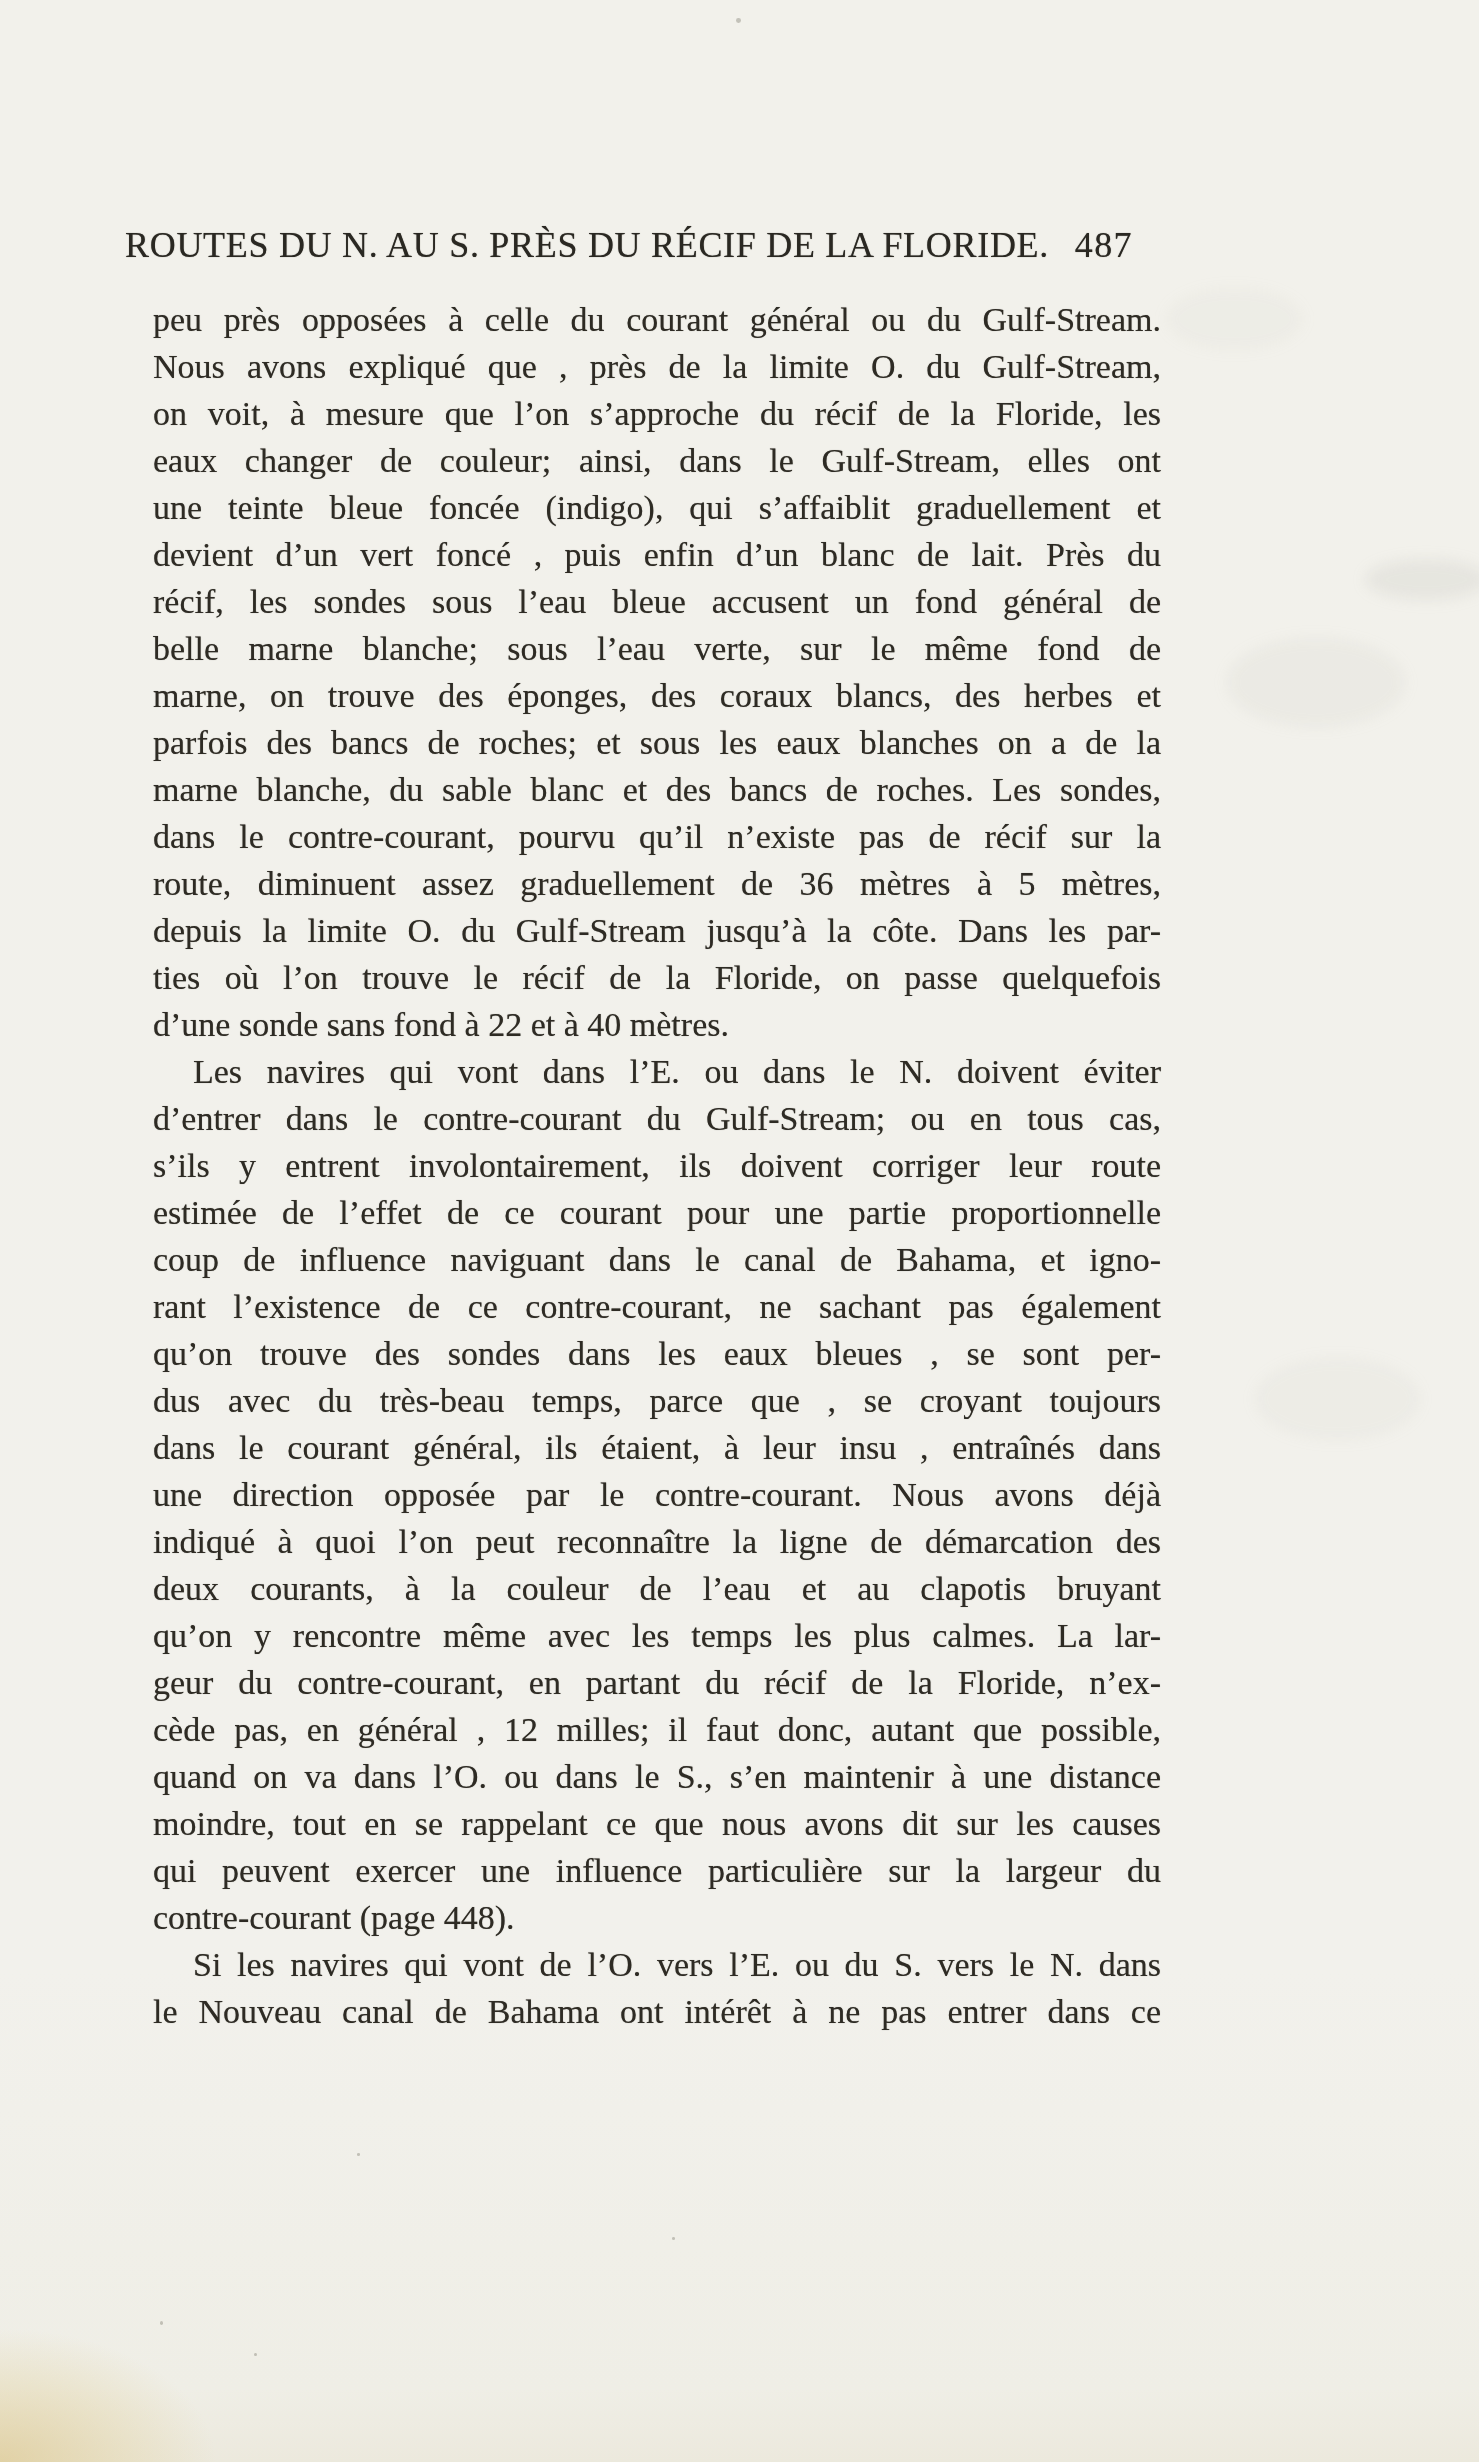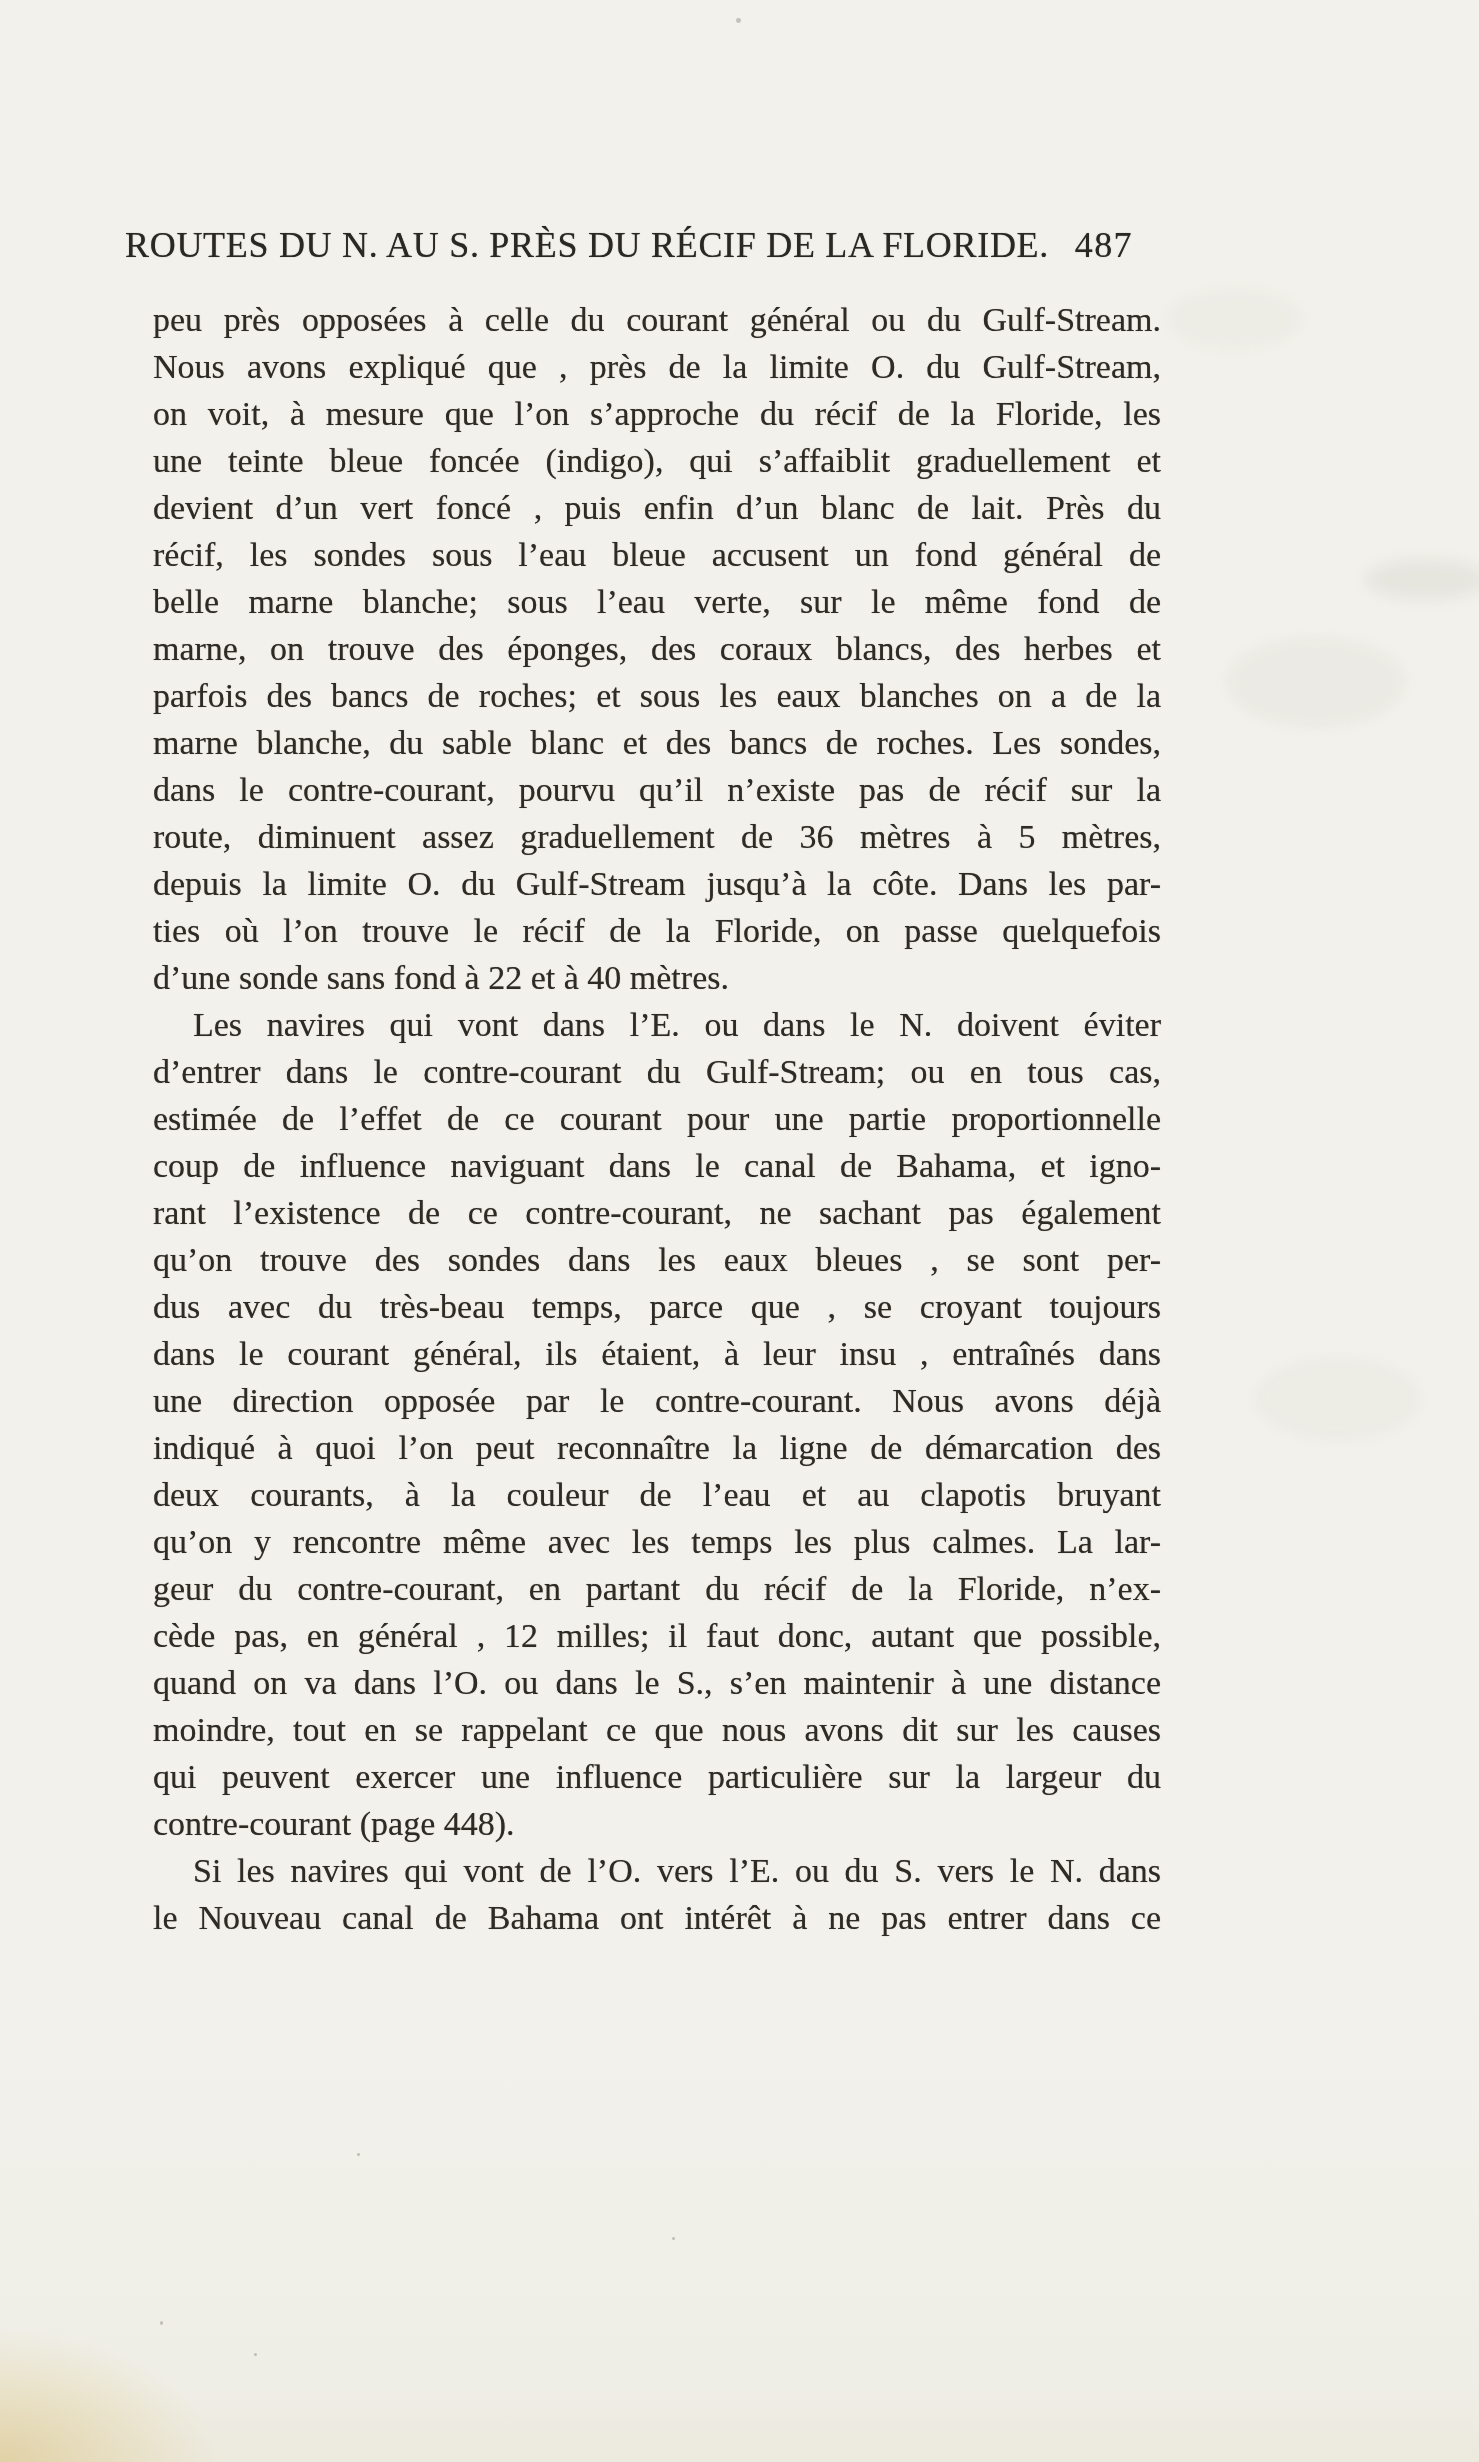--- a/index.html
+++ b/index.html
@@ -96,36 +96,38 @@
   <div class="running-header">
     <span>ROUTES DU N. AU S. PRÈS DU RÉCIF DE LA FLORIDE.</span>
     <span class="pagenum">487</span>
   </div>
 
   <div class="text-block">
       <div class="paragraph">
         <div class="line">peu près opposées à celle du courant général ou du Gulf-Stream.</div>
         <div class="line">Nous avons expliqué que , près de la limite O. du Gulf-Stream,</div>
         <div class="line">on voit, à mesure que l’on s’approche du récif de la Floride, les</div>
+        <div class="line">eaux changer de couleur; ainsi, dans le Gulf-Stream, elles ont</div>
         <div class="line">une teinte bleue foncée (indigo), qui s’affaiblit graduellement et</div>
         <div class="line">devient d’un vert foncé , puis enfin d’un blanc de lait. Près du</div>
         <div class="line">récif, les sondes sous l’eau bleue accusent un fond général de</div>
         <div class="line">belle marne blanche; sous l’eau verte, sur le même fond de</div>
         <div class="line">marne, on trouve des éponges, des coraux blancs, des herbes et</div>
         <div class="line">parfois des bancs de roches; et sous les eaux blanches on a de la</div>
         <div class="line">marne blanche, du sable blanc et des bancs de roches. Les sondes,</div>
         <div class="line">dans le contre-courant, pourvu qu’il n’existe pas de récif sur la</div>
         <div class="line">route, diminuent assez graduellement de 36 mètres à 5 mètres,</div>
         <div class="line">depuis la limite O. du Gulf-Stream jusqu’à la côte. Dans les par-</div>
         <div class="line">ties où l’on trouve le récif de la Floride, on passe quelquefois</div>
         <div class="line flush">d’une sonde sans fond à 22 et à 40 mètres.</div>
       </div>
       <div class="paragraph">
         <div class="line indent">Les navires qui vont dans l’E. ou dans le N. doivent éviter</div>
         <div class="line">d’entrer dans le contre-courant du Gulf-Stream; ou en tous cas,</div>
+        <div class="line">s’ils y entrent involontairement, ils doivent corriger leur route</div>
         <div class="line">estimée de l’effet de ce courant pour une partie proportionnelle</div>
         <div class="line">coup de influence naviguant dans le canal de Bahama, et igno-</div>
         <div class="line">rant l’existence de ce contre-courant, ne sachant pas également</div>
         <div class="line">qu’on trouve des sondes dans les eaux bleues , se sont per-</div>
         <div class="line">dus avec du très-beau temps, parce que , se croyant toujours</div>
         <div class="line">dans le courant général, ils étaient, à leur insu , entraînés dans</div>
         <div class="line">une direction opposée par le contre-courant. Nous avons déjà</div>
         <div class="line">indiqué à quoi l’on peut reconnaître la ligne de démarcation des</div>
         <div class="line">deux courants, à la couleur de l’eau et au clapotis bruyant</div>
         <div class="line">qu’on y rencontre même avec les temps les plus calmes. La lar-</div>

